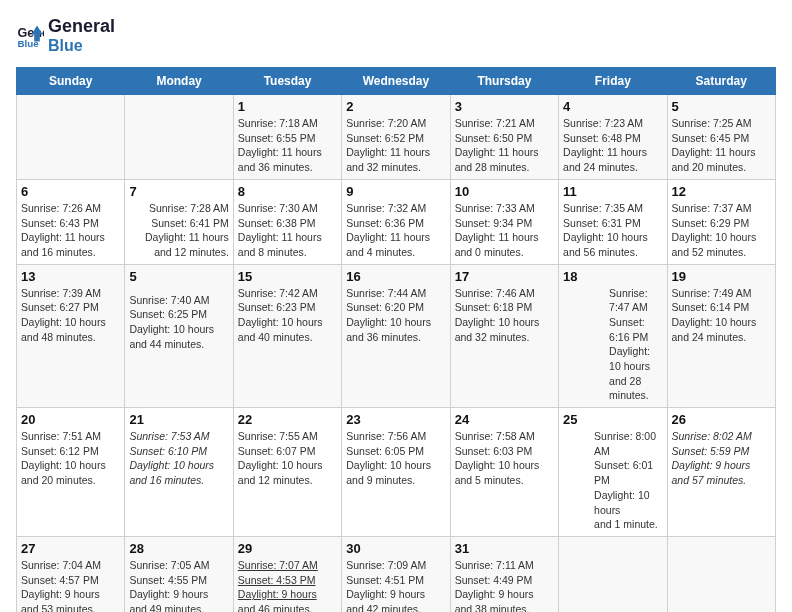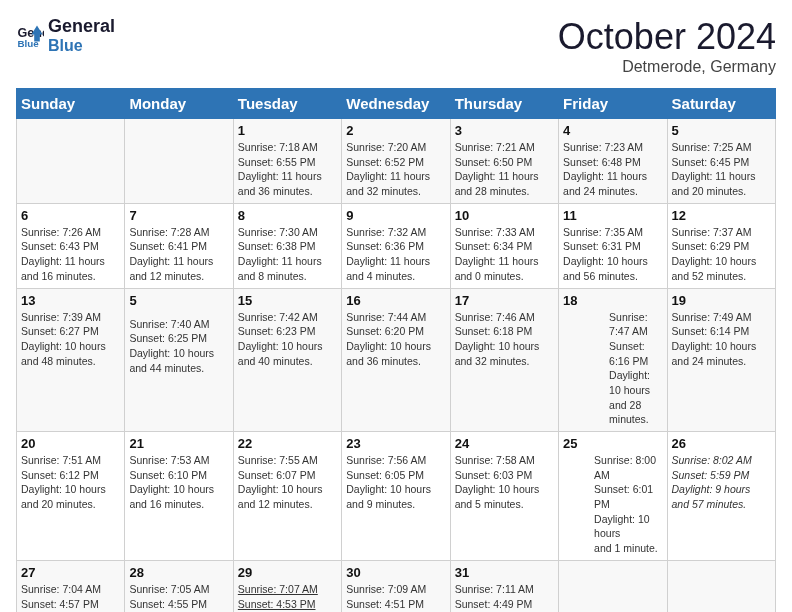--- a/index.html
+++ b/index.html
@@ -39,22 +39,22 @@
     }
     table {
       width: 100%;
       border-collapse: collapse;
       font-size: 11px;
     }
     thead th {
       background-color: #2e74b5;
       color: #fff;
       padding: 6px 4px;
-      text-align: left;
-      font-size: 15px;
+      text-align: center;
+      font-size: 12px;
       font-weight: bold;
       border: 1px solid #2e74b5;
     }
     tbody td {
       border: 1px solid #d0d0d0;
       vertical-align: top;
       padding: 4px;
       width: 108px;
       height: 80px;
       background: #fff;
@@ -89,24 +89,20 @@
     <svg class="logo-icon" viewBox="0 0 40 40" xmlns="http://www.w3.org/2000/svg">
       <text x="2" y="22" font-size="18" font-weight="bold" fill="#1a1a2e" font-family="Arial">General</text>
       <text x="2" y="36" font-size="14" font-weight="bold" fill="#2e74b5" font-family="Arial">Blue</text>
       <polygon points="30,5 38,18 34,18 34,28 26,28 26,18 22,18" fill="#2e74b5"></polygon>
     </svg>
     <div style="display:flex;flex-direction:column;line-height:1.15;">
       <span style="font-size:18px;font-weight:bold;color:#1a1a2e;">General</span>
       <span style="font-size:16px;font-weight:bold;color:#2e74b5;">Blue</span>
     </div>
   </div>
-  <div class="title-block">
-    <div class="month-title">October 2024</div>
-    <div class="location">Detmerode, Germany</div>
-  </div>
 </div>
 
 <table>
   <thead>
     <tr>
     <th>Sunday</th>
         <th>Monday</th>
         <th>Tuesday</th>
         <th>Wednesday</th>
         <th>Thursday</th>
@@ -157,21 +153,21 @@
       <tr>
         <td>
           <span class="day-num">6</span>
           <div class="day-info" style="white-space: pre-line;">Sunrise: 7:26 AM
 Sunset: 6:43 PM
 Daylight: 11 hours
 and 16 minutes.</div>
         </td>
         <td>
           <span class="day-num">7</span>
-          <div class="day-info" style="white-space: pre-line;">Sunrise: 7:28 AM
+          <div class="day-info" style="white-space: pre-line; text-align: right;">Sunrise: 7:28 AM
 Sunset: 6:41 PM
 Daylight: 11 hours
 and 12 minutes.</div>
         </td>
         <td>
           <span class="day-num">8</span>
           <div class="day-info" style="white-space: pre-line;">Sunrise: 7:30 AM
 Sunset: 6:38 PM
 Daylight: 11 hours
 and 8 minutes.</div>
@@ -179,21 +175,21 @@
         <td>
           <span class="day-num">9</span>
           <div class="day-info" style="white-space: pre-line;">Sunrise: 7:32 AM
 Sunset: 6:36 PM
 Daylight: 11 hours
 and 4 minutes.</div>
         </td>
         <td>
           <span class="day-num">10</span>
           <div class="day-info" style="white-space: pre-line;">Sunrise: 7:33 AM
-Sunset: 6:34 PM
+Sunset: 9:34 PM
 Daylight: 11 hours
 and 0 minutes.</div>
         </td>
         <td>
           <span class="day-num">11</span>
           <div class="day-info" style="white-space: pre-line;">Sunrise: 7:35 AM
 Sunset: 6:31 PM
 Daylight: 10 hours
 and 56 minutes.</div>
         </td>
@@ -259,21 +255,21 @@
       <tr>
         <td>
           <span class="day-num">20</span>
           <div class="day-info" style="white-space: pre-line;">Sunrise: 7:51 AM
 Sunset: 6:12 PM
 Daylight: 10 hours
 and 20 minutes.</div>
         </td>
         <td>
           <span class="day-num">21</span>
-          <div class="day-info" style="white-space: pre-line;">Sunrise: 7:53 AM
+          <div class="day-info" style="white-space: pre-line; font-style: italic;">Sunrise: 7:53 AM
 Sunset: 6:10 PM
 Daylight: 10 hours
 and 16 minutes.</div>
         </td>
         <td>
           <span class="day-num">22</span>
           <div class="day-info" style="white-space: pre-line;">Sunrise: 7:55 AM
 Sunset: 6:07 PM
 Daylight: 10 hours
 and 12 minutes.</div>

